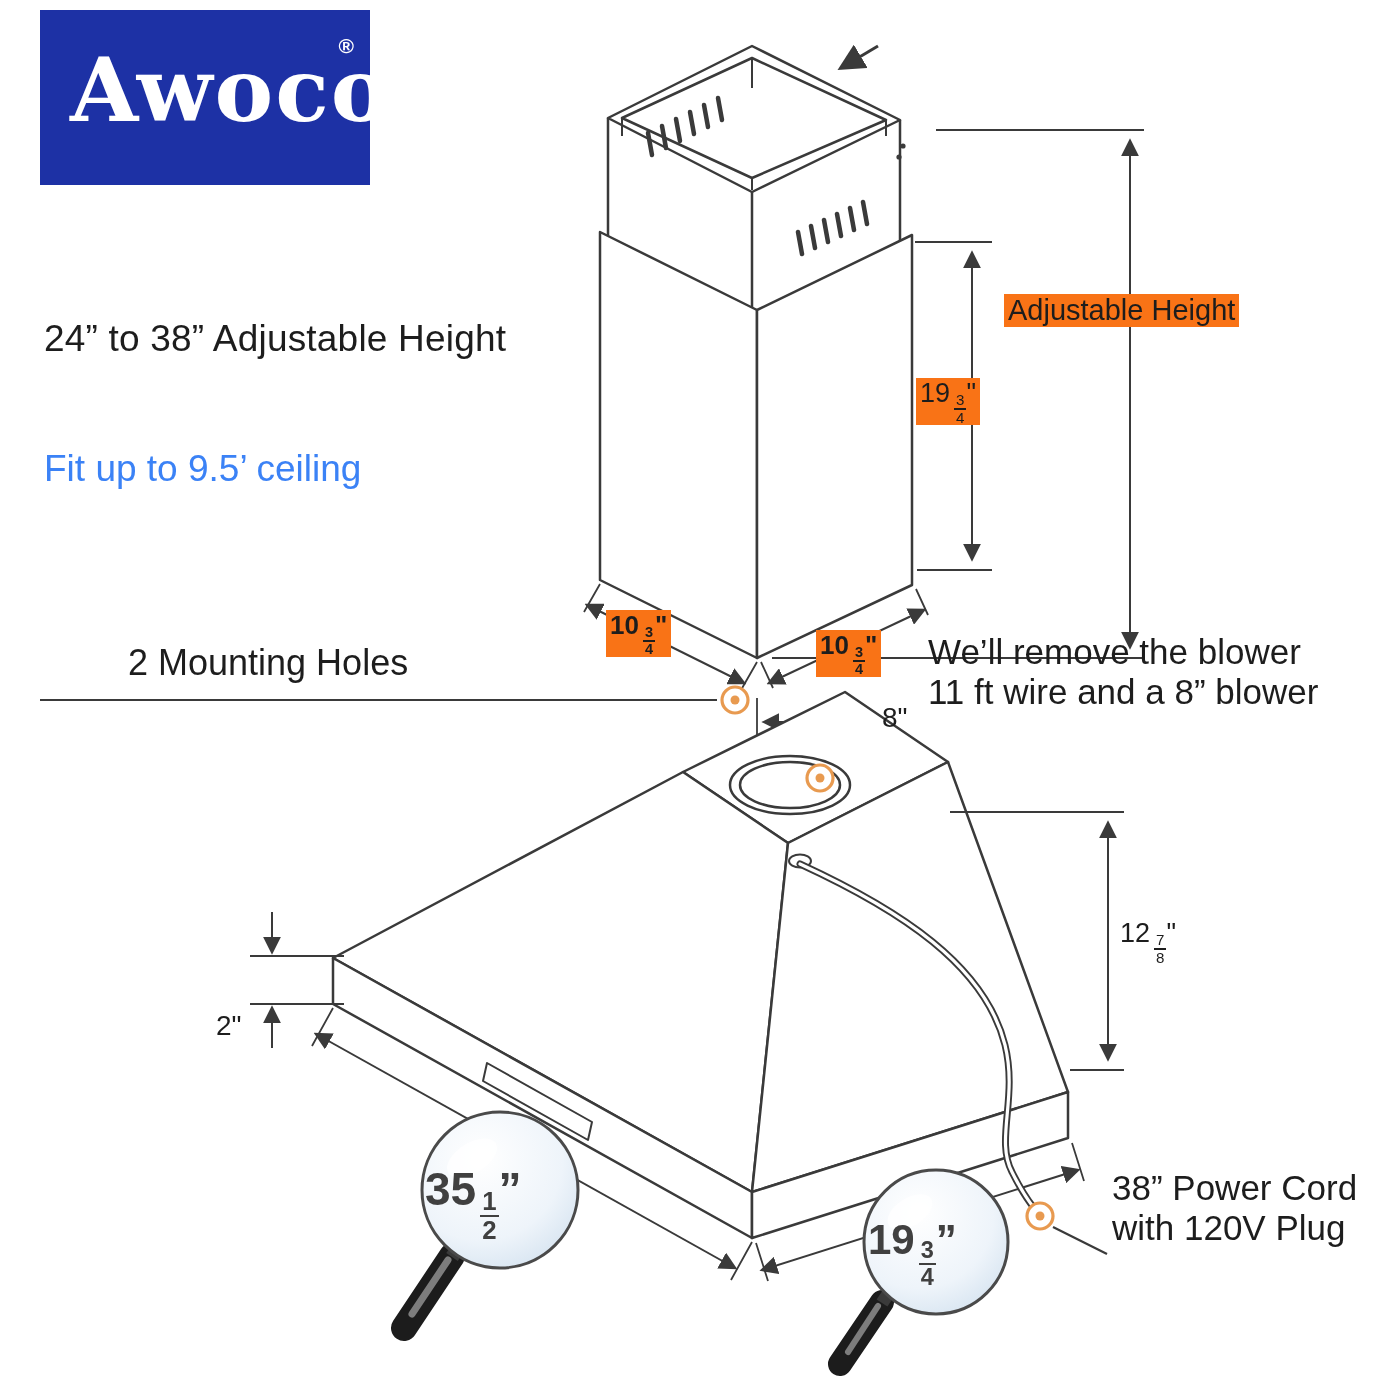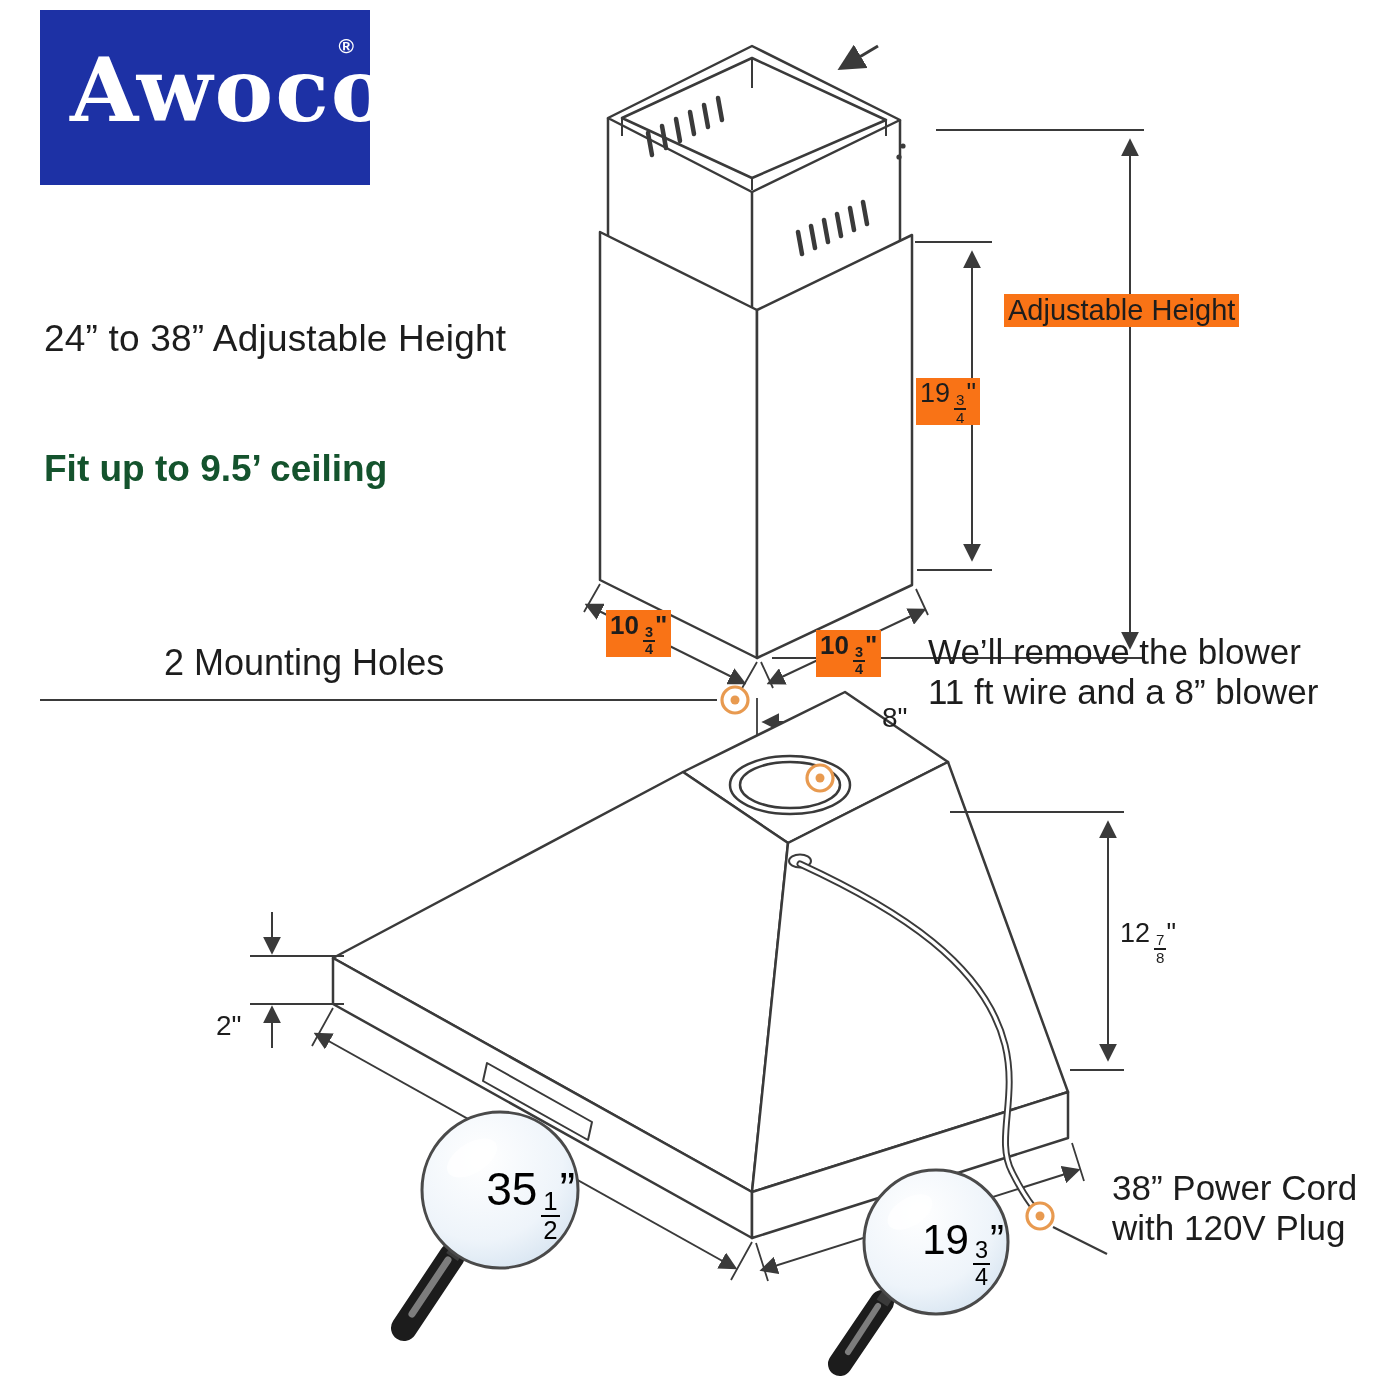--- a/index.html
+++ b/index.html
@@ -3,33 +3,33 @@
 <meta charset="utf-8">
 <style>
   *{margin:0;padding:0;box-sizing:border-box}
   html,body{width:1400px;height:1400px}
   body{position:relative;background:#ffffff;font-family:"Liberation Sans",sans-serif;color:#1d1d1d;overflow:hidden}
   #stage{position:absolute;inset:0;width:1400px;height:1400px}
   svg.drawing{position:absolute;left:0;top:0;z-index:1}
   .label{position:absolute;z-index:2;white-space:nowrap;color:#1d1d1d}
   .bg{background:#f97316;padding:0 4px}
   .headline{font-size:37px;letter-spacing:0.2px}
-  .accent{color:#14532d;font-weight:bold;font-size:37px}
+  .accent{color:#3b82f6;font-weight:normal;font-size:37px}
   .callout{font-size:36px}
   .note{font-size:35px;line-height:40px}
   .note span{display:block}
   .dim{font-size:27px}
   .dim-bold{font-weight:bold;font-size:26px}
   .small-dim{font-size:28px}
   .frac{display:inline-flex;flex-direction:column;align-items:center;line-height:1.05;vertical-align:-0.18em;margin-left:4px;font-size:0.56em;font-weight:inherit}
   .frac .fnum{border-bottom:2px solid currentColor;padding:0 2px}
   .logo{position:absolute;left:40px;top:10px;width:330px;height:175px;background:#1d31a5;z-index:2}
   .logo .word{position:absolute;left:30px;top:28px;font-family:"DejaVu Serif",serif;font-weight:bold;font-size:88px;color:#ffffff;letter-spacing:2px}
   .logo .reg{position:absolute;right:16px;top:24px;color:#ffffff;font-size:21px;font-weight:bold}
-  .maglabel{text-align:right;font-weight:normal;color:#000000}
+  .maglabel{text-align:left;font-weight:bold;color:#404040}
   .mag35{left:425px;top:1162px;width:150px;font-size:46px}
   .mag19{left:868px;top:1216px;width:136px;font-size:42px}
   .adj{font-size:29px}
 </style>
 </head>
 <body>
 
 <div id="stage">
 
 <svg class="drawing" width="1400" height="1400" viewBox="0 0 1400 1400">
@@ -158,21 +158,21 @@
 </svg>
 
 <div class="logo">
   <span class="word">Awoco</span>
   <span class="reg">®</span>
 </div>
 
 <div class="label headline" style="left:44px;top:318px">24” to 38” Adjustable Height</div>
 <div class="label accent" style="left:44px;top:448px">Fit up to 9.5’ ceiling</div>
 
-<div class="label callout" style="left:164px;top:642px">2 Mounting Holes</div>
+<div class="label callout" style="left:128px;top:642px">2 Mounting Holes</div>
 
 <div class="label adj bg" style="left:1004px;top:294px">Adjustable Height</div>
 
 <div class="label note" style="left:928px;top:632px">
   <span>We’ll remove the blower</span>
   <span>11 ft wire and a 8” blower</span>
 </div>
 
 <div class="label note" style="left:1112px;top:1168px">
   <span>38” Power Cord</span>

